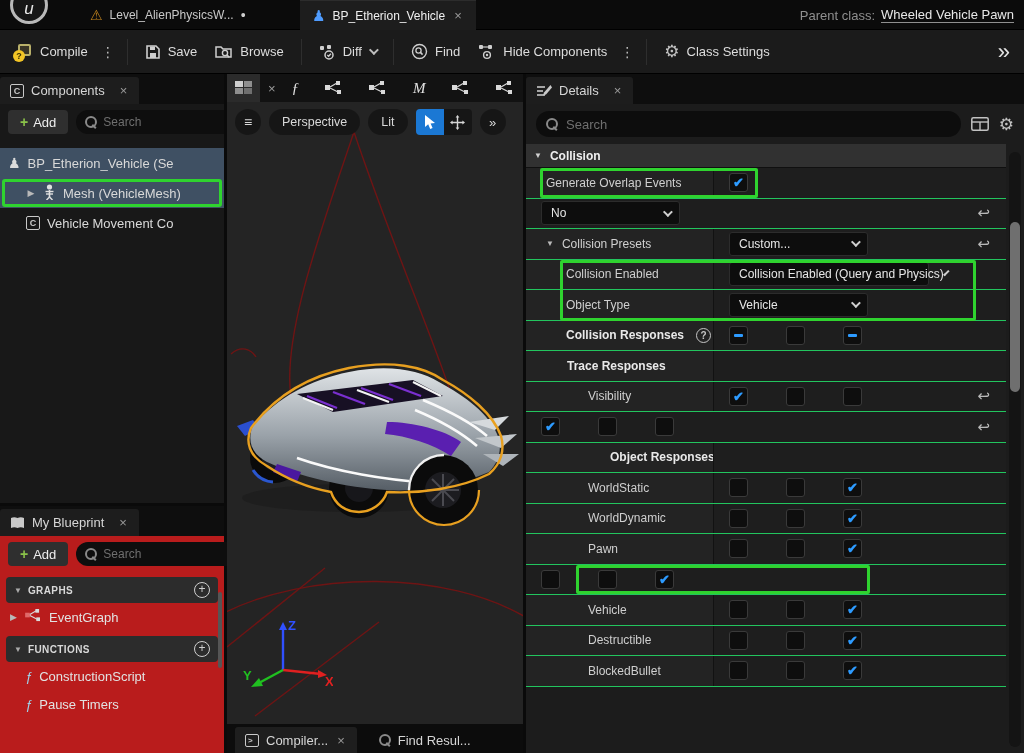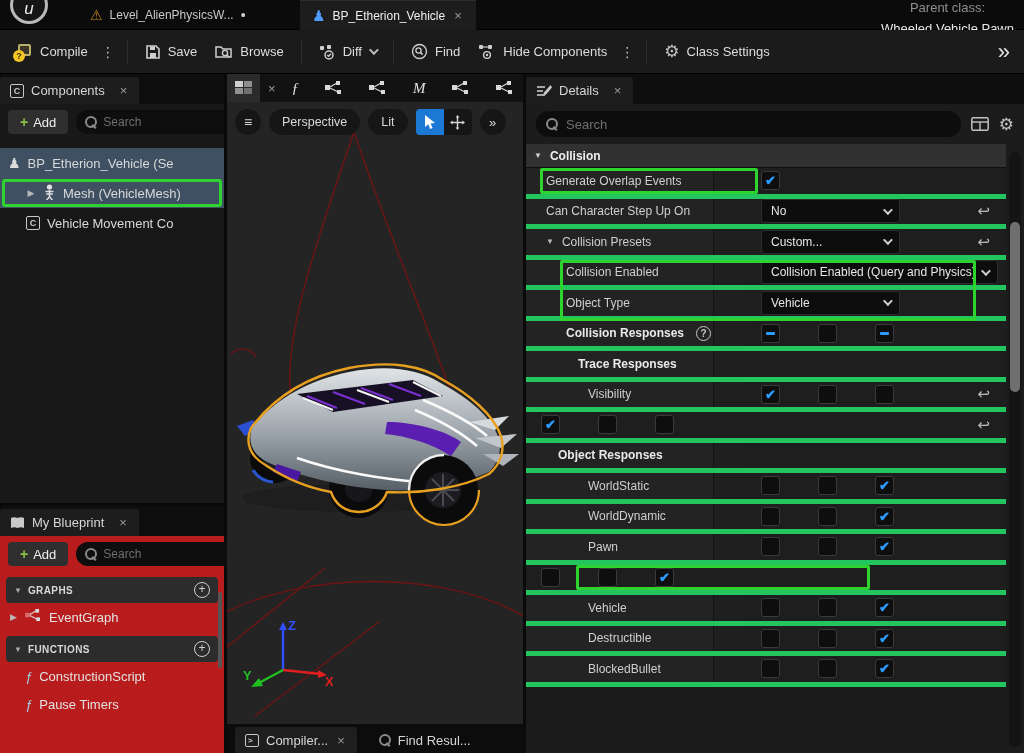--- a/index.html
+++ b/index.html
@@ -10,21 +10,21 @@
   .topbar{position:absolute;left:0;top:0;width:1024px;height:30px;background:#0b0b0b;border-bottom:1px solid #000;}
   .logo{position:absolute;left:10px;top:-14px;width:38px;height:38px;border:3px solid #b9b9b9;border-radius:50%;
         background:#161616;color:#e7e7e7;display:flex;align-items:flex-end;justify-content:center;font-size:17px;font-style:italic;padding-bottom:2px;}
   .doctab{position:absolute;top:0;height:30px;display:flex;align-items:center;gap:7px;padding:0 12px;color:#c9c9c9;}
   .doctab.level{left:78px;}
   .doctab.active{left:300px;background:#1d1d1d;border-top:1px solid #2c2c2c;color:#efefef;}
   .warnicon{color:#c8881e;font-size:14px;}
   .pawnicon{color:#4f9cff;font-size:15px;}
   .dirty{color:#cfcfcf;font-size:14px;}
   .tclose{color:#9a9a9a;font-size:13px;cursor:pointer;padding:0 2px;}
-  .parentclass{position:absolute;right:10px;top:0;height:30px;display:flex;align-items:center;gap:6px;flex-direction:column;}
+  .parentclass{position:absolute;right:10px;top:0;height:30px;display:flex;align-items:center;gap:6px;}
   .pclabel{color:#8f8f8f;font-size:13px;}
   .pcvalue{color:#e8e8e8;font-size:13px;border-bottom:1px solid #8f8f8f;cursor:pointer;}
   
   .toolbar{position:absolute;left:0;top:30px;width:1024px;height:44px;background:#1b1b1b;border-bottom:1px solid #000;
            display:flex;align-items:center;}
   .tbtn{display:flex;align-items:center;gap:7px;height:32px;padding:0 9px;border-radius:4px;color:#dddddd;font-size:13px;cursor:pointer;}
   .kebab{color:#bdbdbd;font-size:14px;padding:0 4px;cursor:pointer;}
   .tsep{width:1px;height:26px;background:#000;border-right:1px solid #2e2e2e;margin:0 8px;}
   .chevdn{width:7px;height:7px;border-right:2px solid #bdbdbd;border-bottom:2px solid #bdbdbd;transform:rotate(45deg) translateY(-2px);}
   .chevsR{margin-left:auto;margin-right:14px;color:#e3e3e3;font-size:22px;cursor:pointer;}
@@ -94,33 +94,33 @@
   .termicon{width:14px;height:13px;border:1.5px solid #c9c9c9;border-radius:2px;color:#c9c9c9;font-size:8px;font-weight:bold;display:flex;align-items:center;justify-content:flex-start;padding-left:2px;}
   
   :root{ --green:#2fd32f; --blue:#2d9bff; }
   .dsearchrow{height:40px;display:flex;align-items:center;gap:10px;padding:0 10px;background:#1c1c1c;}
   .dsearch{flex:1;display:flex;align-items:center;gap:8px;background:#0d0d0d;border-radius:13px;height:26px;padding:0 10px;}
   .dsearch input{flex:1;background:transparent;border:none;outline:none;color:#ddd;font-size:13px;font-family:inherit;}
   .dsearch input::placeholder{color:#6f6f6f;}
   .drows{position:relative;flex:1;overflow:hidden;background:#1c1c1c;padding-right:18px;}
   .dcat{height:24px;background:#313131;display:flex;align-items:center;gap:8px;padding:0 8px;color:#efefef;font-weight:bold;font-size:12px;border-bottom:1px solid #101010;cursor:pointer;}
   .dcat .arrow{font-size:8px;color:#cfcfcf;}
-  .drow{position:relative;height:30.5px;display:flex;align-items:stretch;border-bottom:5px solid #22c55e;background:#1f1f1f;gap:32px;}
+  .drow{position:relative;height:30.5px;display:flex;align-items:stretch;border-bottom:1px solid #22c55e;background:#1f1f1f;}
   .dname{width:188px;flex:0 0 188px;display:flex;align-items:center;gap:6px;border-right:1px solid #121212;background:#232323;color:#cfcfcf;font-size:12px;overflow:hidden;white-space:nowrap;}
   .dname.bold{font-weight:bold;color:#e9e9e9;}
   .dval{position:relative;flex:1;display:flex;align-items:center;background:#1e1e1e;}
   .exp9{color:#b9b9b9;font-size:8px;margin-right:2px;}
   .helpq{width:15px;height:15px;border:1.5px solid #c6c6c6;border-radius:50%;color:#c6c6c6;font-size:10px;font-weight:bold;display:flex;align-items:center;justify-content:center;margin-left:6px;}
   .cb{width:19px;height:19px;background:#0e0e0e;border:1px solid #3a3a3a;border-radius:3px;display:flex;align-items:center;justify-content:center;cursor:pointer;flex:0 0 19px;}
   .cb.check::before{content:"\2714";color:var(--blue);font-size:13px;font-weight:bold;}
   .cb.dash::before{content:"";width:9px;height:3px;border-radius:1px;background:var(--blue);}
   .cbfirst{margin-left:15px;}  .cbgap{margin-left:38px;}
   .dd{display:flex;align-items:center;height:24px;margin-left:15px;background:#0d0d0d;border:1px solid #2c2c2c;border-radius:3px;padding:0 9px;color:#e6e6e6;font-size:12px;cursor:pointer;white-space:nowrap;}
   .dd .chev{width:7px;height:7px;border-right:2px solid #cfcfcf;border-bottom:2px solid #cfcfcf;transform:rotate(45deg) translateY(-2px);margin-left:auto;}
-  .dd.norm{width:139px;}  .dd.wide{width:237px;}
+  .dd.norm{width:139px;}  .dd.wide{width:200px;}
   .reset{position:absolute;right:16px;top:50%;transform:translateY(-50%);color:#b9b9b9;font-size:15px;cursor:pointer;}
   .colhdr .dval span{position:absolute;top:50%;transform:translateY(-50%);font-weight:bold;color:#e9e9e9;font-size:12px;}
   .colhdr .c1{left:15px;} .colhdr .c2{left:72px;} .colhdr .c3{left:130px;}
   .hl{position:absolute;border:3px solid var(--green);border-radius:2px;pointer-events:none;z-index:4;}
   .hl-generate-overlap{left:14px;top:0;width:218px;bottom:0;}
   .hl-physics-body{left:50px;top:0;width:294px;bottom:0;}
   .green-group{position:relative;}
   .green-group::before{content:"";position:absolute;left:34px;right:30px;top:0;bottom:0;border:3px solid var(--green);border-radius:2px;z-index:4;pointer-events:none;}
   .dscroll{position:absolute;right:3px;top:78px;bottom:6px;width:12px;background:#141414;border-radius:6px;}
   .dscroll .thumb{position:absolute;left:1px;width:10px;top:70px;height:170px;background:#6f6f6f;border-radius:5px;cursor:pointer;}
@@ -540,23 +540,20 @@
           <div class="drow">
             <div class="dname" style="padding-left: 20px;">
               <span>Generate Overlap Events</span>
             </div>
             <div class="dval">
               <span class="cb check cbfirst"></span>
             </div>
             <div class="hl hl-generate-overlap"></div>
           </div>
           <div class="drow">
-            <div class="dname" style="padding-left: 20px;">
-              <span>Can Character Step Up On</span>
-            </div>
             <div class="dval">
               <div class="dd norm">
                 <span>No</span>
                 <span class="chev"></span>
               </div>
             </div>
             <span class="reset">↩</span>
           </div>
           <div class="drow">
             <div class="dname" style="padding-left: 20px;">
@@ -600,21 +597,21 @@
               <span>Collision Responses</span>
               <span class="helpq">?</span>
             </div>
             <div class="dval">
               <span class="cb dash cbfirst"></span>
               <span class="cb cbgap"></span>
               <span class="cb dash cbgap"></span>
             </div>
           </div>
           <div class="drow">
-            <div class="dname bold" style="padding-left: 52px; text-align: center;">
+            <div class="dname bold" style="padding-left: 41px; text-align: center;">
               <span>Trace Responses</span>
             </div>
             <div class="dval"></div>
           </div>
           <div class="drow">
             <div class="dname" style="padding-left: 62px;">
               <span>Visibility</span>
             </div>
             <div class="dval">
               <span class="cb check cbfirst"></span>
@@ -625,21 +622,21 @@
           </div>
           <div class="drow">
             <div class="dval">
               <span class="cb check cbfirst"></span>
               <span class="cb cbgap"></span>
               <span class="cb cbgap"></span>
             </div>
             <span class="reset">↩</span>
           </div>
           <div class="drow">
-            <div class="dname bold" style="padding-left: 32px;">
+            <div class="dname bold" style="padding-left: 84px;">
               <span>Object Responses</span>
             </div>
             <div class="dval"></div>
           </div>
           <div class="drow">
             <div class="dname" style="padding-left: 62px;">
               <span>WorldStatic</span>
             </div>
             <div class="dval">
               <span class="cb cbfirst"></span>

